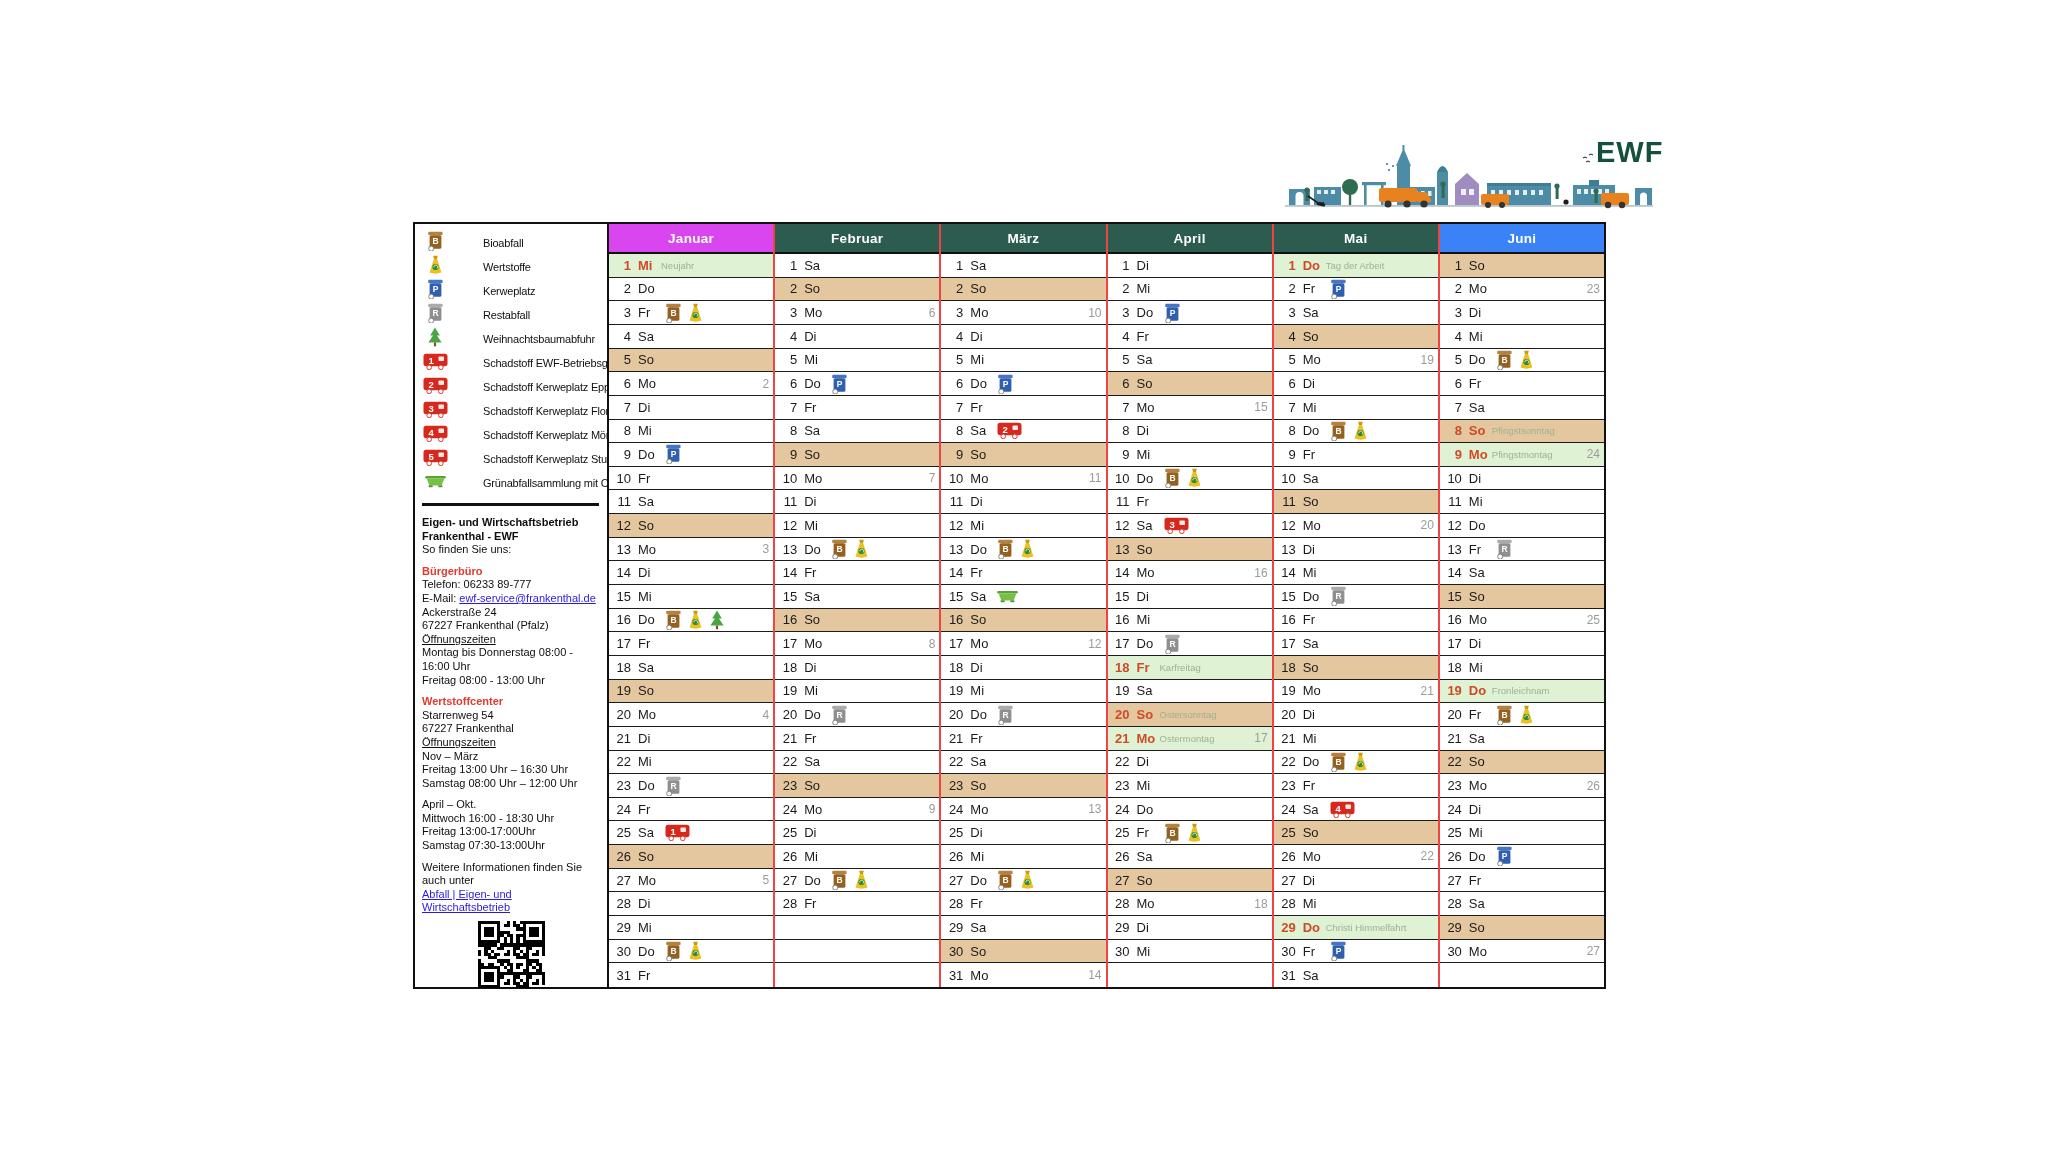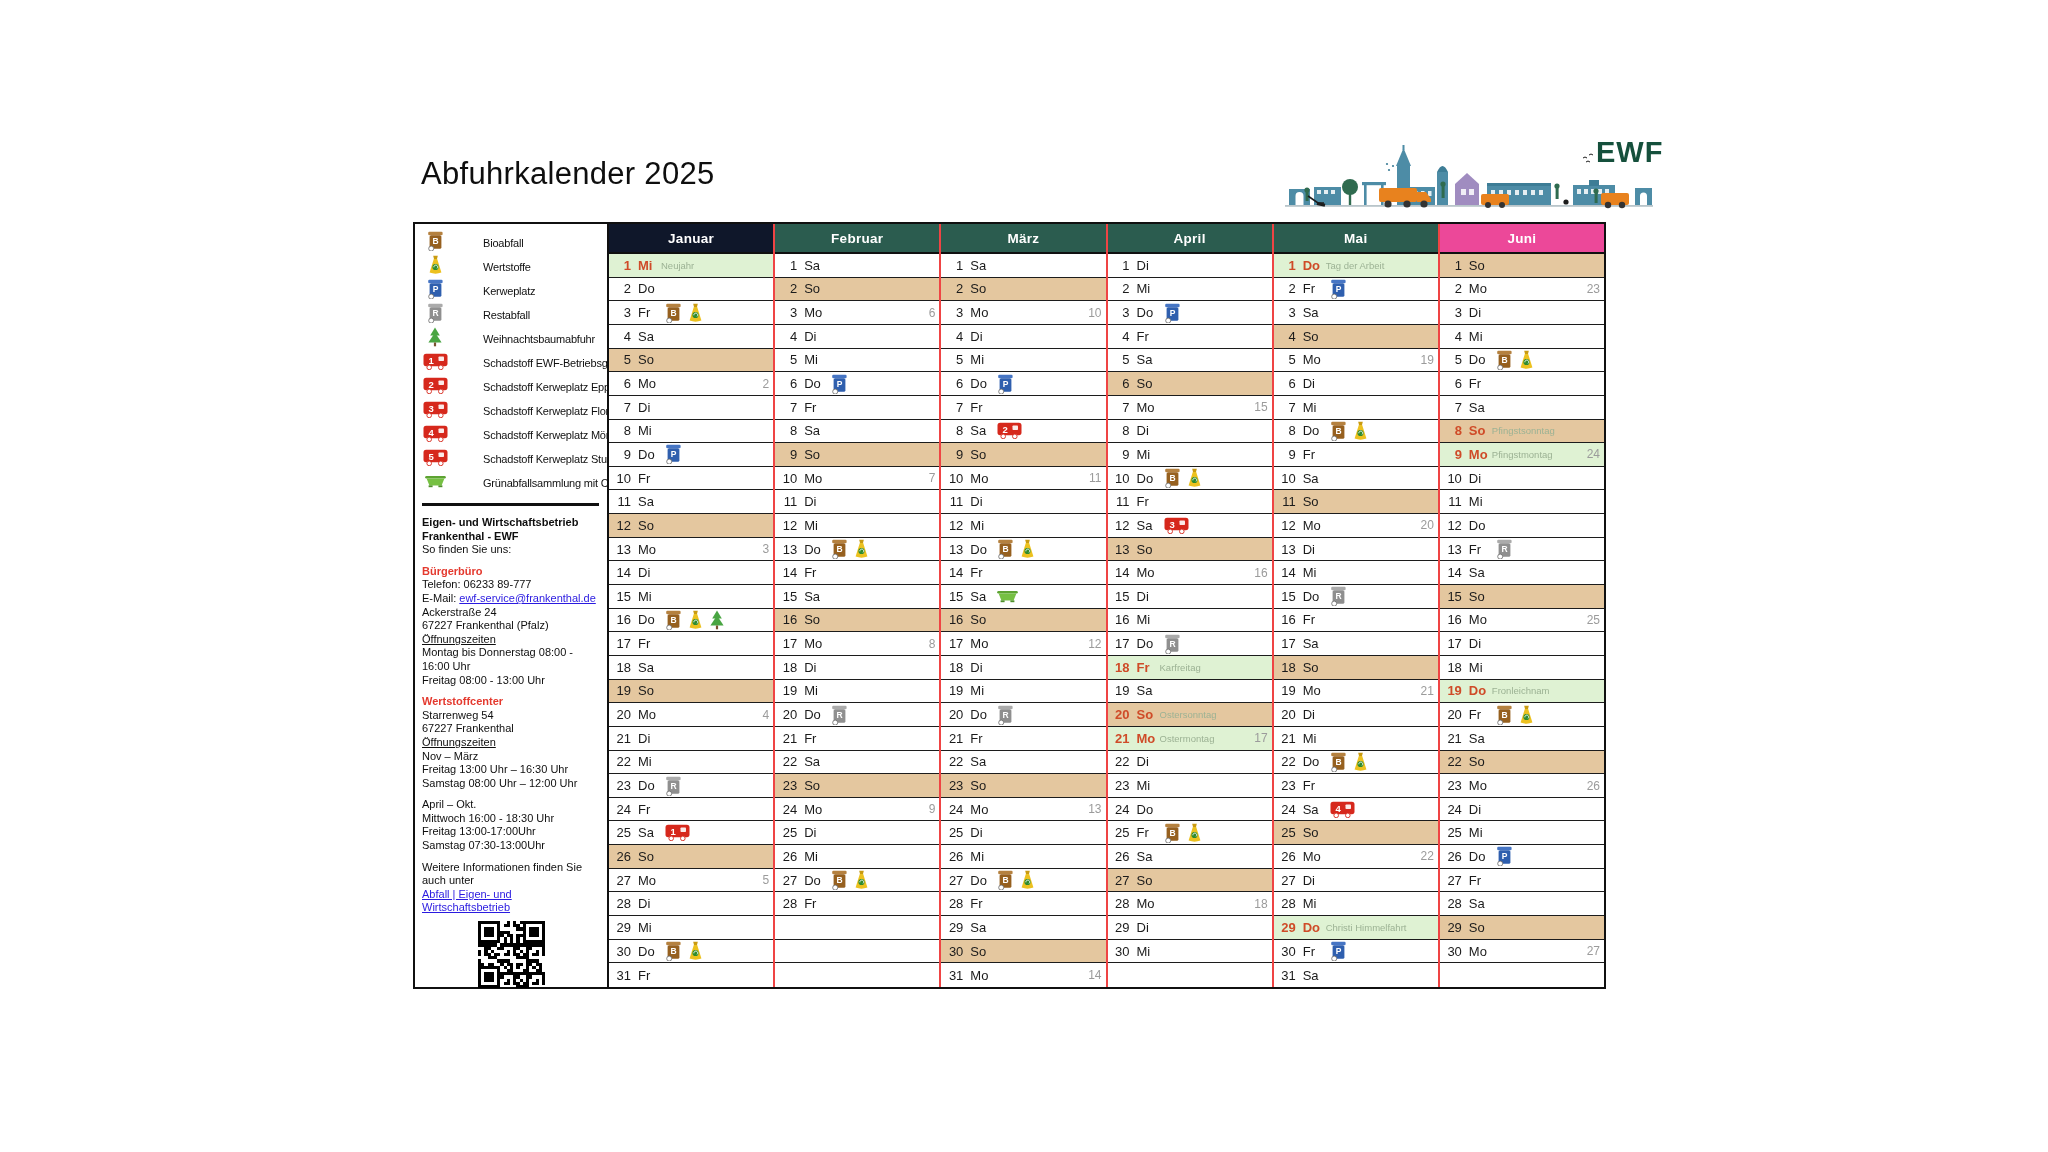--- a/index.html
+++ b/index.html
@@ -38,21 +38,20 @@
   .wd{width:20px;margin-left:7px;flex:none;font-weight:500;}
   .hol{font-size:9.5px;margin-left:3px;white-space:nowrap;}
   .wk{position:absolute;right:4px;top:50%;transform:translateY(-50%);font-size:12px;}
   .icons{display:flex;gap:6px;align-items:center;margin-left:7px;}
   .icons svg{display:block;}
 </style>
 </head>
 <body>
 
 <div id="canvas">
-  <div id="title">Abfuhrkalender 2025</div>
 
   <svg id="skyline" width="372" height="70" viewBox="0 0 372 70">
     <rect x="2" y="61" width="368" height="1.8" fill="#b9c5ca"></rect>
 
     <path d="M6 61 V45 h21 V61 h-6.5 V52 a4 4 0 0 0 -8 0 V61 Z" fill="#4d8ca6"></path>
 
     <rect x="31" y="43" width="27" height="18" fill="#4d8ca6"></rect>
     <rect x="34" y="46" width="4" height="4" fill="#fff" opacity=".85"></rect>
       <rect x="41" y="46" width="4" height="4" fill="#fff" opacity=".85"></rect>
       <rect x="48" y="46" width="4" height="4" fill="#fff" opacity=".85"></rect>
@@ -552,21 +551,21 @@
               <rect x="38.400000000000006" y="64" width="3.2" height="3.2" fill="#000"></rect>
               <rect x="41.6" y="64" width="3.2" height="3.2" fill="#000"></rect>
               <rect x="44.800000000000004" y="64" width="3.2" height="3.2" fill="#000"></rect>
               <rect x="48" y="64" width="3.2" height="3.2" fill="#000"></rect>
             </svg>
           </div>
         </div>
     </div>
     <div id="months">
         <div class="month">
-          <div class="mh" style="background: #0f172a;">Januar</div>
+          <div class="mh" style="background: #d946ef;">Januar</div>
           <div class="day" style="background: rgb(223, 242, 211);">
             <span class="dn" style="color: rgb(207, 75, 40); font-weight: bold;">1</span>
             <span class="wd" style="color: rgb(207, 75, 40); font-weight: bold;">Mi</span>
             <span class="hol" style="color: rgb(156, 178, 148);">Neujahr</span>
           </div>
           <div class="day">
             <span class="dn">2</span>
             <span class="wd">Do</span>
           </div>
           <div class="day">
@@ -1571,21 +1570,21 @@
                 </svg>
               </span>
             </span>
           </div>
           <div class="day">
             <span class="dn">31</span>
             <span class="wd">Sa</span>
           </div>
         </div>
         <div class="month">
-          <div class="mh" style="background: #ec4899;">Juni</div>
+          <div class="mh" style="background: #3b82f6;">Juni</div>
           <div class="day" style="background: rgb(228, 199, 159);">
             <span class="dn">1</span>
             <span class="wd">So</span>
           </div>
           <div class="day">
             <span class="dn">2</span>
             <span class="wd">Mo</span>
             <span class="wk" style="color: rgb(155, 155, 155);">23</span>
           </div>
           <div class="day">

